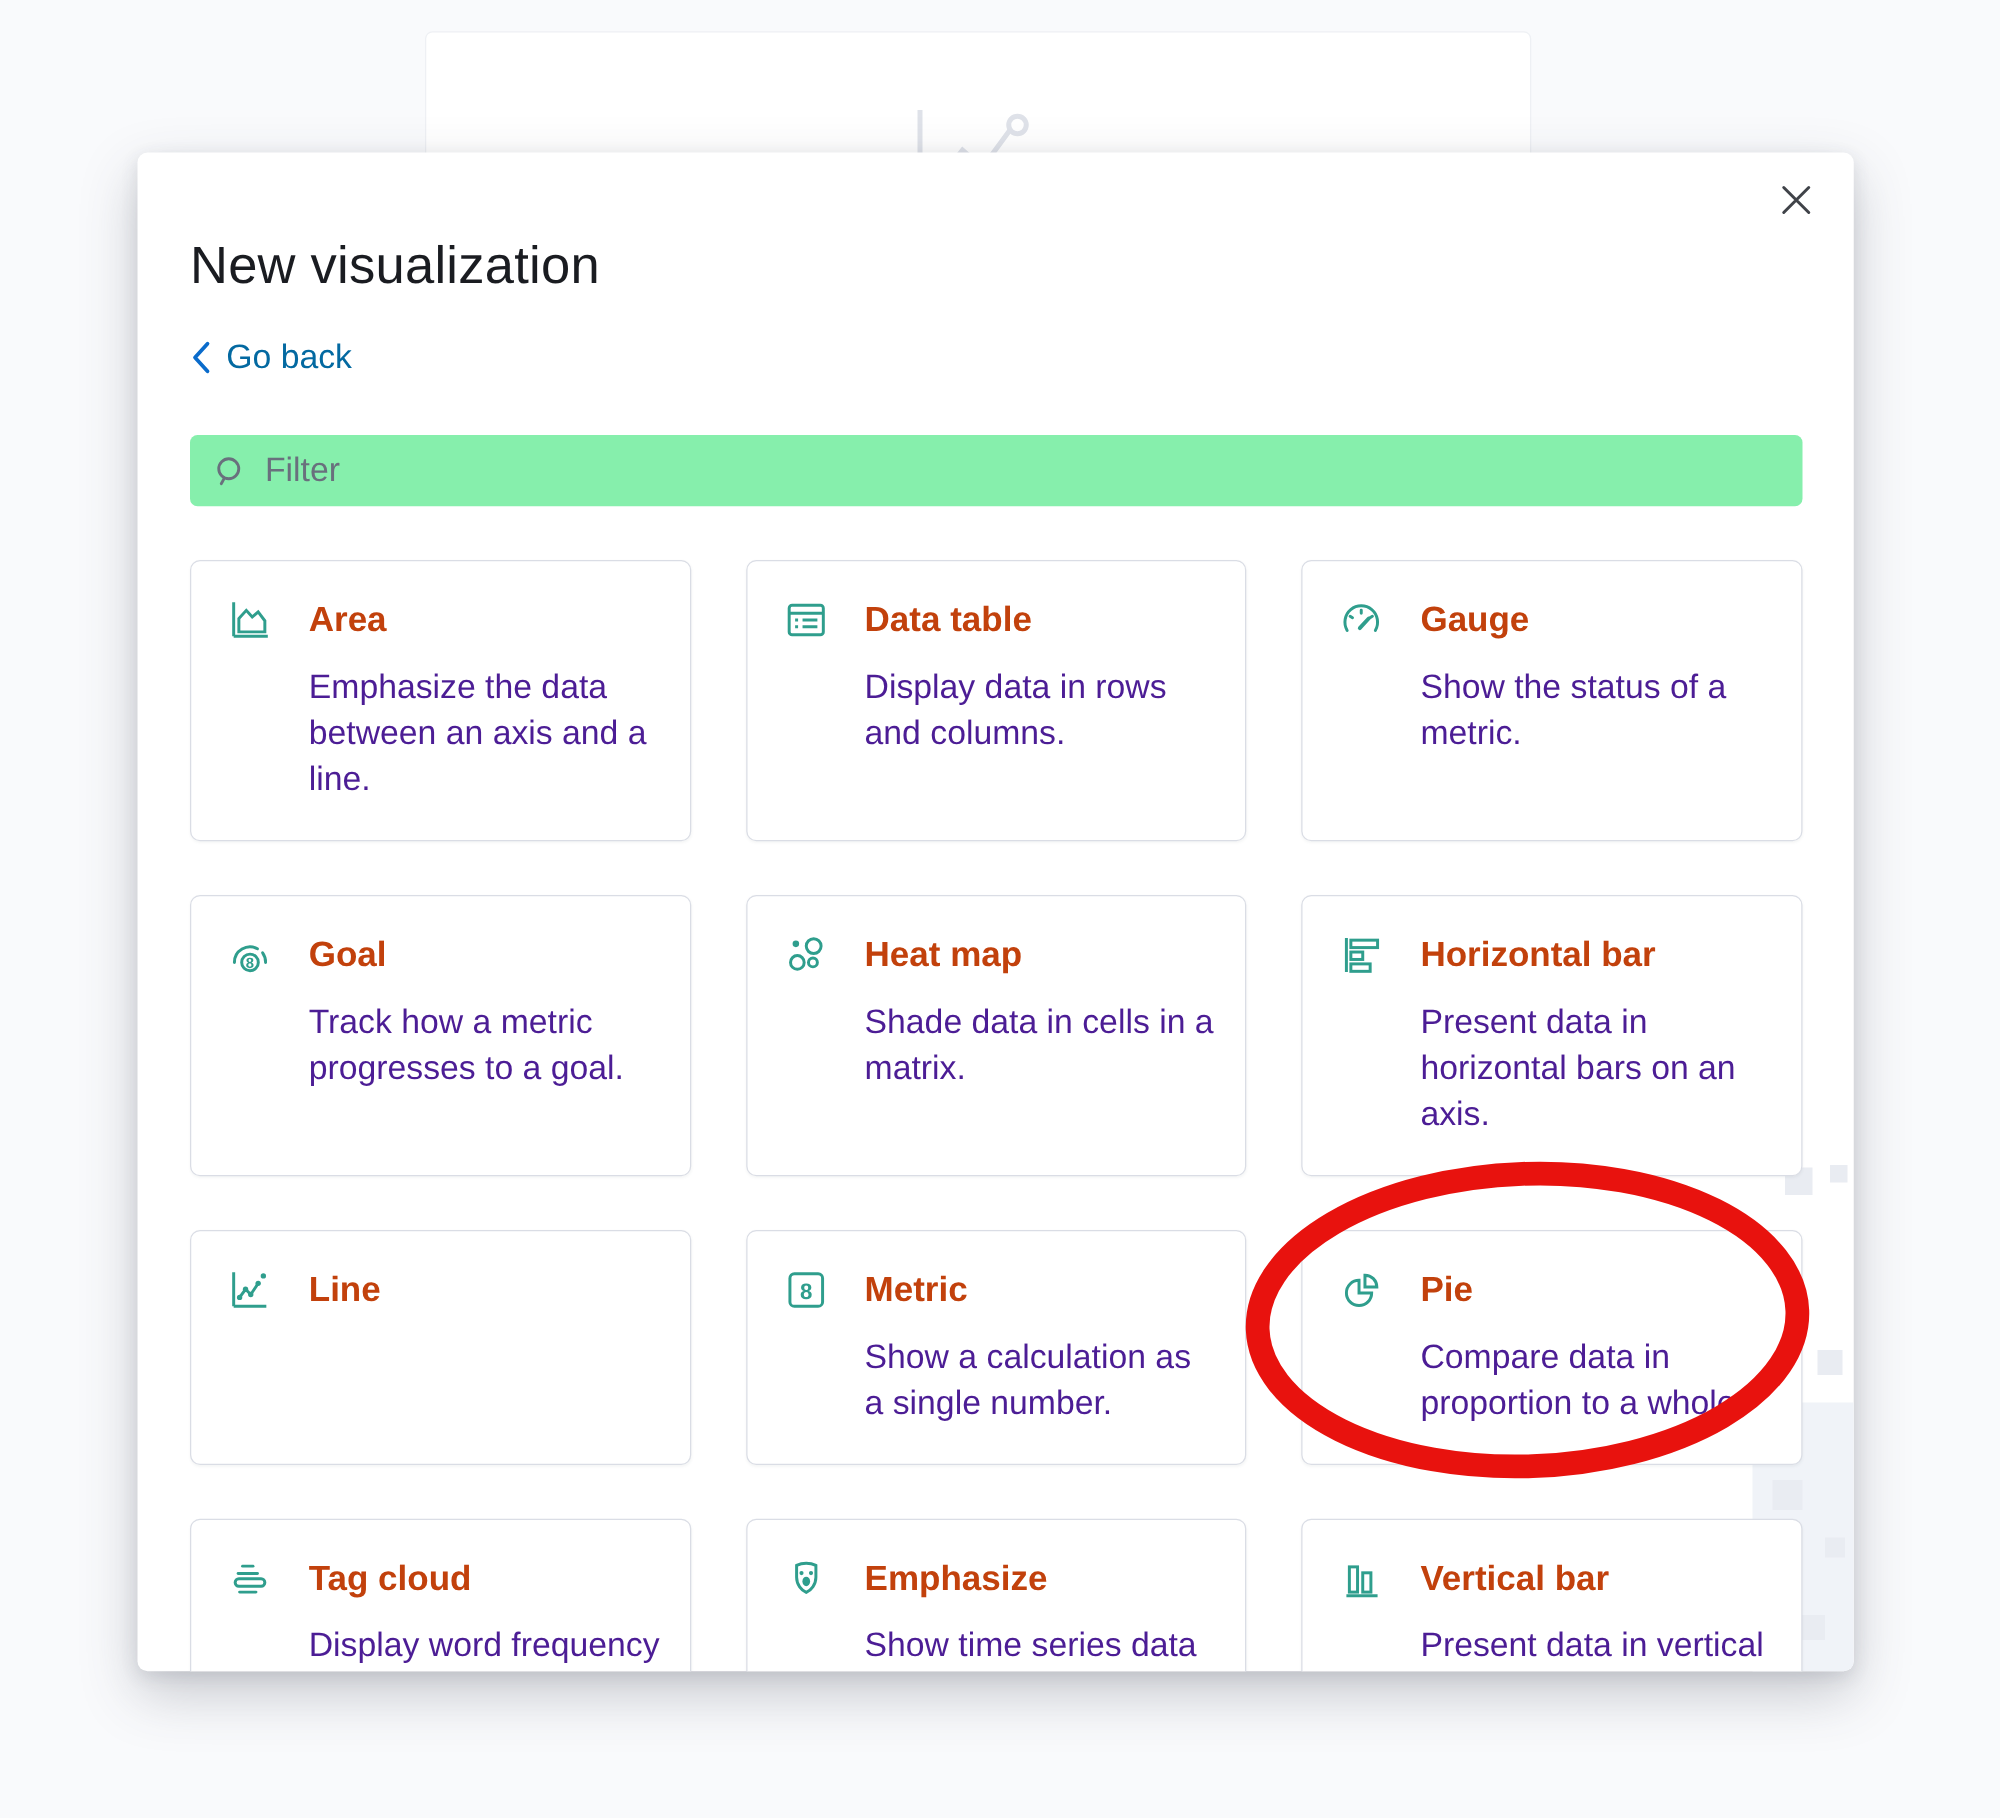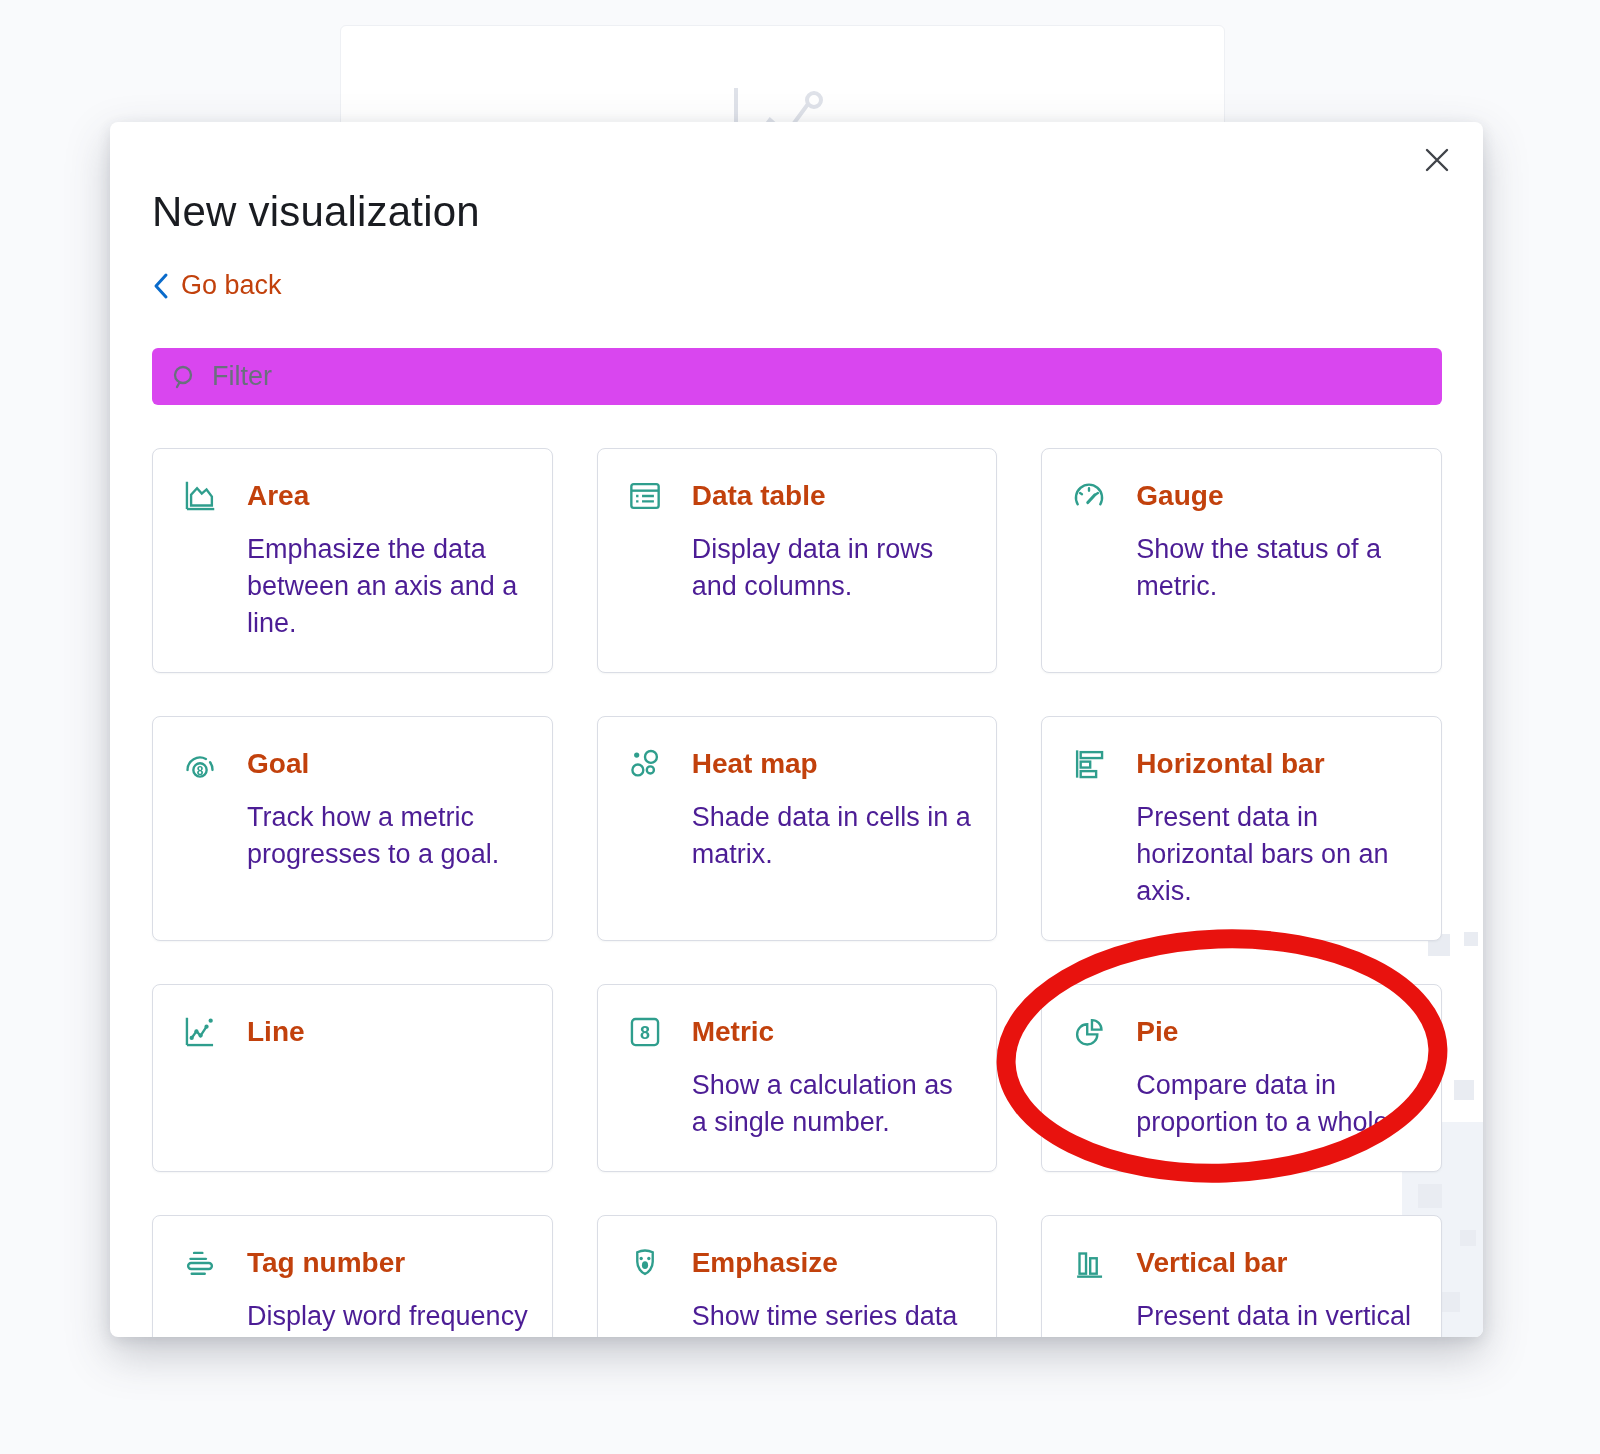--- a/index.html
+++ b/index.html
@@ -36,26 +36,26 @@
     display:flex; align-items:center; justify-content:center;
     cursor:pointer; background:none; border:none; z-index:2;
   }
   .modal-title {
     position:absolute; left:42px; top:66px;
     font-size:42px; font-weight:500; color:#1a1c21; letter-spacing:.2px;
   }
   .go-back {
     position:absolute; left:42px; top:148px;
     display:flex; align-items:center; gap:12px;
-    font-size:27px; font-weight:500; color:#c2410c;
+    font-size:27px; font-weight:500; color:#0369a1;
     text-decoration:none; cursor:pointer;
   }
   .filter-box {
     position:absolute; left:42px; top:226px; width:1290px; height:57px;
-    background:#d946ef; border-radius:6px;
+    background:#86efac; border-radius:6px;
     display:flex; align-items:center; padding:0 18px; gap:14px;
   }
   .filter-box input {
     flex:1; border:none; background:transparent; outline:none;
     font-size:27px; color:#343741;
     font-family:"Liberation Sans","DejaVu Sans",sans-serif;
   }
   .filter-box input::placeholder { color:#69707d; opacity:1; }
 
   .grid {
@@ -266,21 +266,21 @@
   <div class="card">
     <div class="card-head">
       <span class="card-icon">
               <svg viewBox="0 0 32 32" fill="none" stroke="currentColor" stroke-width="2" stroke-linecap="round">
                 <path d="M11 7.5 h7"></path>
                 <path d="M8 12.5 h13"></path>
                 <rect x="6" y="16" width="20" height="5" rx="2.5"></rect>
                 <path d="M9 25 h11"></path>
               </svg>
             </span>
-      <span class="card-title">Tag number</span>
+      <span class="card-title">Tag cloud</span>
     </div>
     <div class="card-desc">Display word frequency with font size.</div>
   </div>
 
   <div class="card">
     <div class="card-head">
       <span class="card-icon">
               <svg viewBox="0 0 32 32" fill="none" stroke="currentColor" stroke-width="2">
                 <path d="M16 5.5 C12.5 5.5 9.5 7 9.5 7 V15 C9.5 20 12.8 23.8 16 25.2 C19.2 23.8 22.5 20 22.5 15 V7 C22.5 7 19.5 5.5 16 5.5 Z"></path>
                 <circle cx="12.8" cy="12.2" r="1.4" fill="currentColor" stroke="none"></circle>

